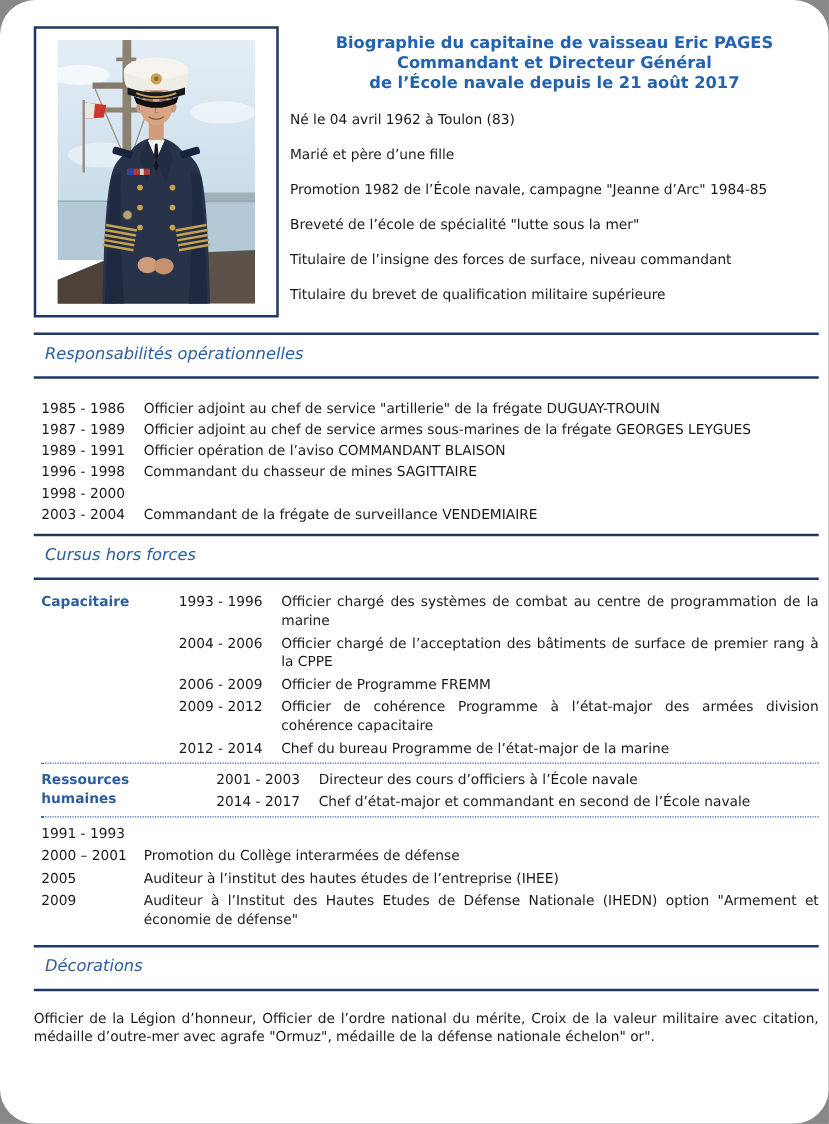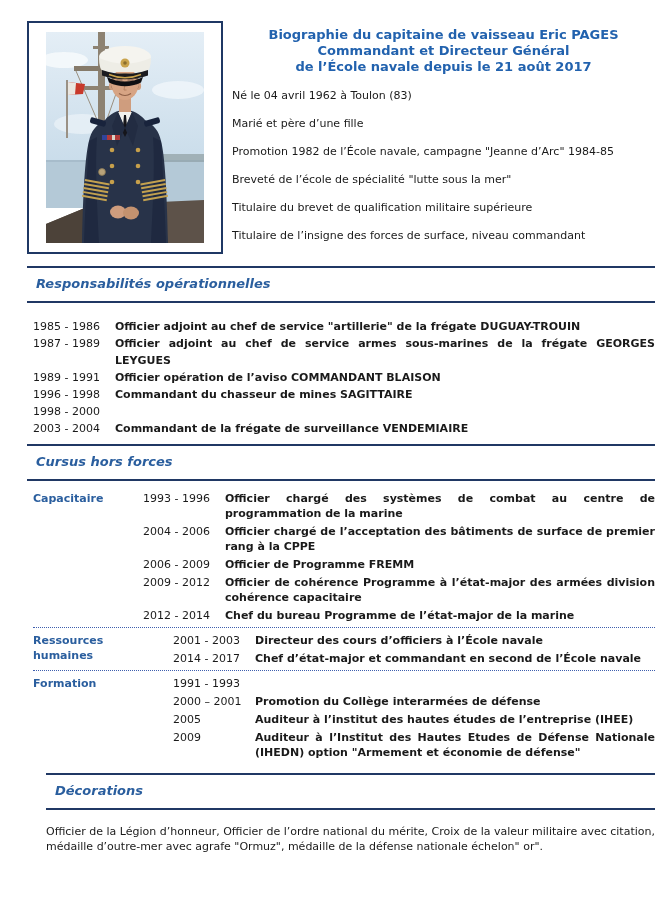--- a/index.html
+++ b/index.html
@@ -1,62 +1,62 @@
 <!DOCTYPE html>
 <html lang="fr"><head>
 <meta charset="utf-8">
 <style>
   * { margin:0; padding:0; box-sizing:border-box; }
   html,body { background:#888; }
   .page {
     width:663px; height:899px; margin:0 auto; background:#ffffff;
     font-family:"DejaVu Sans","Liberation Sans",sans-serif;
-    font-size:11px; color:#1a1a1a; position:relative; overflow:hidden;
+    font-size:11px; color:#1a1a1a; position:relative; overflow:hidden;border-radius:28px;
   }
   .content { padding:21px 8px 0 27px; }
 
   
   .top { display:flex; align-items:flex-start; }
   .photo-frame {
     flex:none; width:196px; height:233px; border:2px solid #1f3864;
     background:#fff; display:flex; align-items:center; justify-content:center;
   }
   .photo-frame svg { width:158px; height:211px; display:block; }
   .intro { flex:1; padding-left:9px; min-width:0; }
   .title { text-align:center; color:#2262ae; font-weight:bold; font-size:13px; line-height:16px; margin-top:6px; }
   .bio p { line-height:14px; margin-top:14px; }
 
   
   .sec-head { }
   .rule { border-top:2px solid #203864; }
   .sec-head h2 {
-    color:#2a5e9e; font-size:13px; font-weight:bold; font-style:italic;
+    color:#2a5e9e; font-size:13px; font-weight:normal; font-style:italic;
     line-height:16px; margin:8px 0 9px 9px;
   }
 
   
   .trow { display:flex; line-height:17px; }
   .trow .years { flex:none; width:82px; white-space:nowrap; }
-  .trow .desc { flex:1; text-align:justify;font-weight:bold; }
+  .trow .desc { flex:1; text-align:justify; }
   .op-table { margin:15px 0 0 6px; }
 
   
   .cursus { margin:10px 0 0 6px; }
   .group { display:flex; padding:5px 0 4px 0; }
   .group + .group { border-top:1px dotted #3f5fae;gap:30px; }
   .group:first-child { padding-top:0; }
   .glabel { flex:none; width:110px; color:#2a5e9e; font-weight:bold; line-height:15px; }
   .grows { flex:1; min-width:0; }
   .grows .trow { line-height:15px; margin-bottom:3px; }
   .grows .trow:last-child { margin-bottom:0; }
 
   
   .sec1 { margin-top:12px; }
   .sec2 { margin-top:7px; }
-  .sec3 { margin-top:9px;margin-left:19px; }
+  .sec3 { margin-top:9px; }
   .decorations-text { margin-top:14px; line-height:15px; text-align:justify; }
 </style>
 </head>
 <body>
 
 <div class="page">
   <div class="content">
 
     <div class="top">
       <div class="photo-frame">
@@ -176,22 +176,22 @@
         <div class="title">
           <div>Biographie du capitaine de vaisseau Eric PAGES</div>
           <div>Commandant et Directeur Général</div>
           <div>de l’École navale depuis le 21 août 2017</div>
         </div>
         <div class="bio">
           <p>Né le 04 avril 1962 à Toulon (83)</p>
           <p>Marié et père d’une fille</p>
           <p>Promotion 1982 de l’École navale, campagne "Jeanne d’Arc" 1984-85</p>
           <p>Breveté de l’école de spécialité "lutte sous la mer"</p>
+          <p>Titulaire de l’insigne des forces de surface, niveau commandant</p>
           <p>Titulaire du brevet de qualification militaire supérieure</p>
-          <p>Titulaire de l’insigne des forces de surface, niveau commandant</p>
         </div>
       </div>
     </div>
 
     <div class="sec1">
       <div class="sec-head">
         <div class="rule"></div>
         <h2>Responsabilités opérationnelles</h2>
         <div class="rule"></div>
       </div>
@@ -264,21 +264,20 @@
               <span class="desc">Directeur des cours d’officiers à l’École navale</span>
             </div>
             <div class="trow">
               <span class="years">2014 - 2017</span>
               <span class="desc">Chef d’état-major et commandant en second de l’École navale</span>
             </div>
           </div>
         </div>
 
         <div class="group">
-          <div class="glabel">Formation</div>
           <div class="grows">
             <div class="trow">
               <span class="years">1991 - 1993</span>
             </div>
             <div class="trow">
               <span class="years">2000 – 2001</span>
               <span class="desc">Promotion du Collège interarmées de défense</span>
             </div>
             <div class="trow">
               <span class="years">2005</span>

